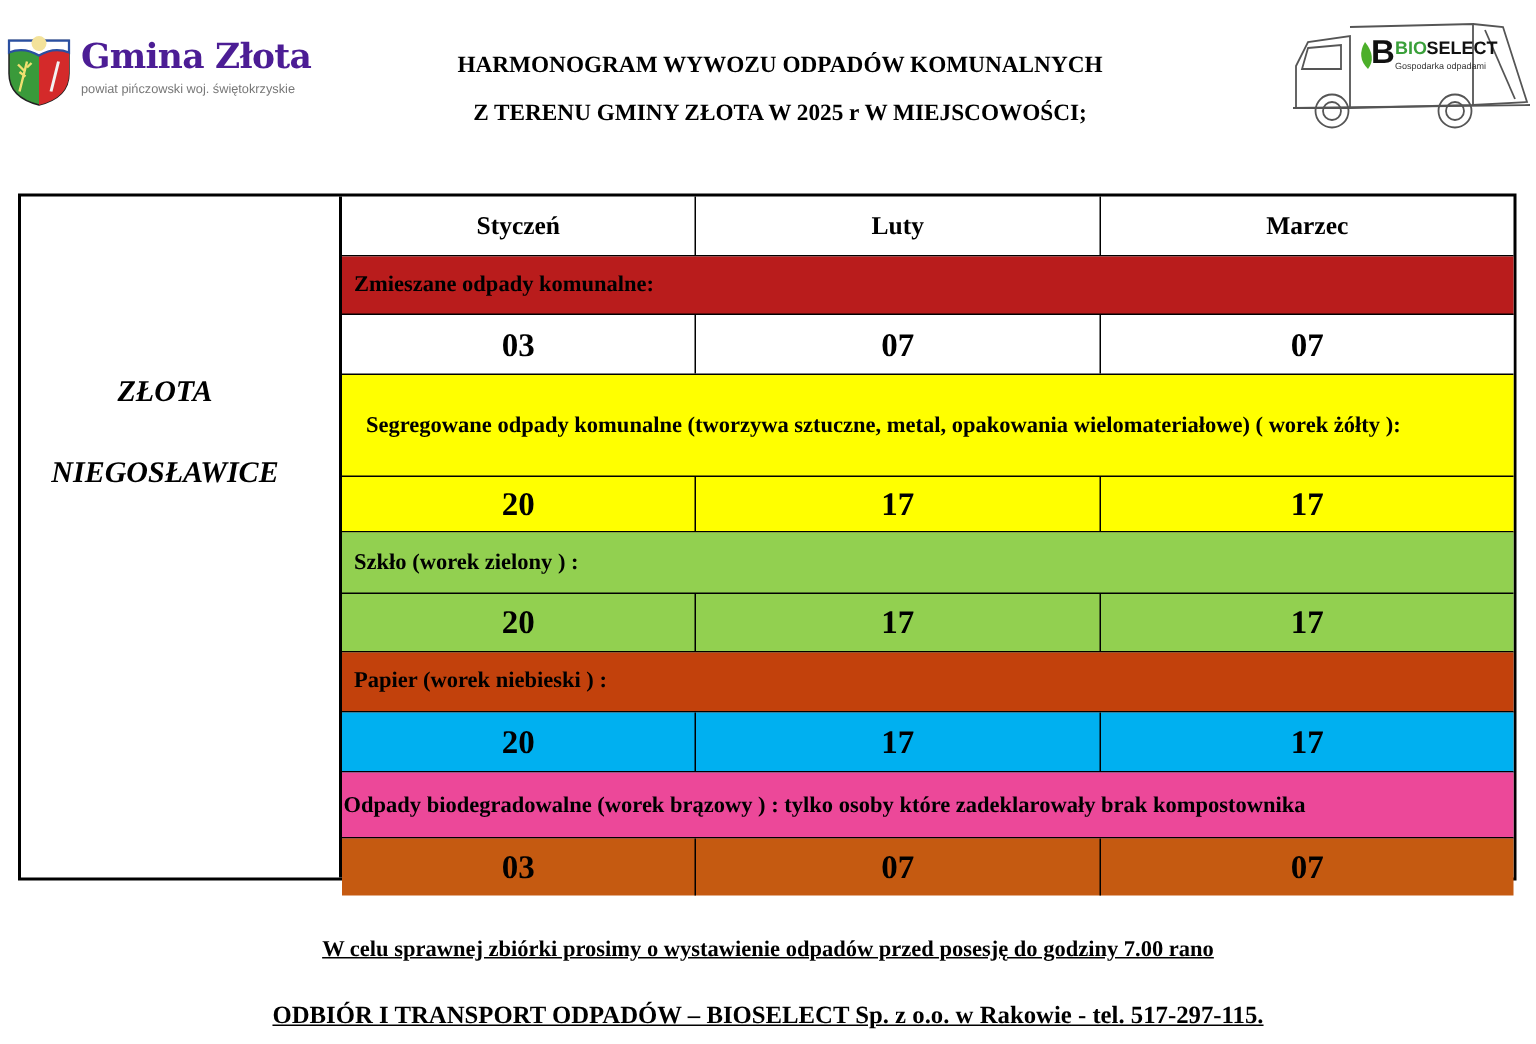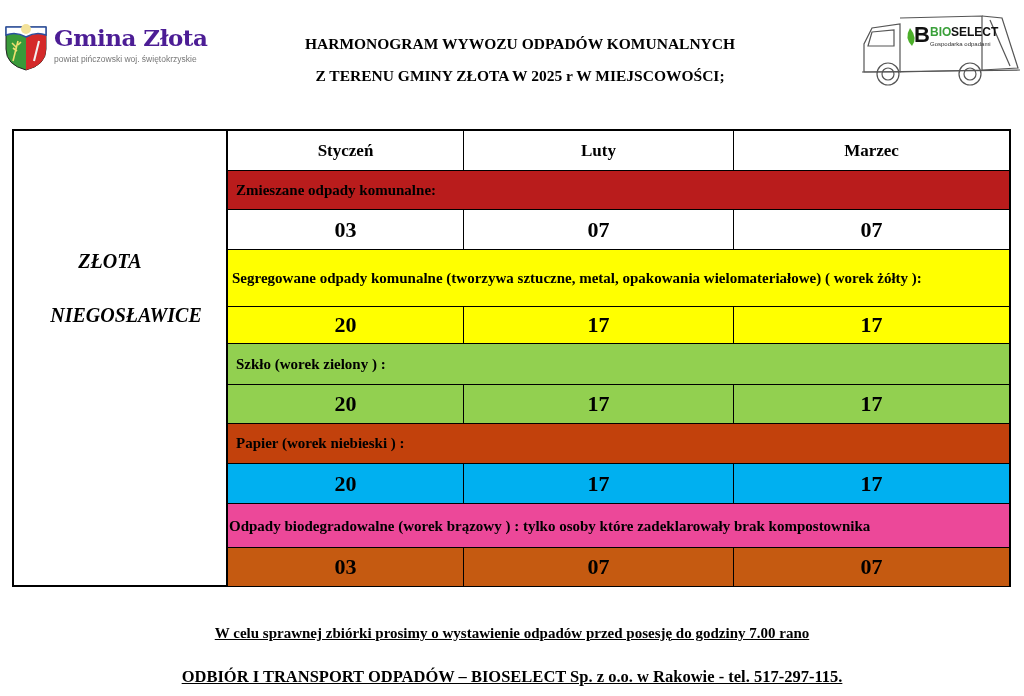--- a/index.html
+++ b/index.html
@@ -11,21 +11,21 @@
   .logo-sub { position: absolute; left: 50px; top: 36px; font-family: "Liberation Sans", sans-serif; font-size: 8.5px; color: #777; white-space: nowrap; }
 
   .title { position: absolute; left: 230px; top: 28px; width: 580px; text-align: center; font-weight: bold; font-size: 15.5px; line-height: 32px; white-space: nowrap; }
 
   .truck { position: absolute; left: 860px; top: 12px; width: 164px; height: 78px; }
 
   .schedule { position: absolute; left: 12px; top: 129px; width: 999px; height: 458px; border: 2px solid #000; box-sizing: border-box; }
   .place-col { position: absolute; left: 0; top: 0; width: 214px; height: 100%; border-right: 2px solid #000; box-sizing: border-box; }
   .place { position: absolute; left: 0; width: 192px; text-align: center; font-weight: bold; font-style: italic; font-size: 20px; }
   .place.p1 { top: 119px; }
-  .place.p2 { top: 173px; margin-left: 16px; }
+  .place.p2 { top: 173px; }
 
   .grid { position: absolute; left: 214px; top: 0; right: 0; }
   .row { display: flex; box-sizing: border-box; border-bottom: 1.5px solid #000; }
   .cell { flex: none; box-sizing: border-box; display: flex; align-items: center; justify-content: center; font-weight: bold; }
   .cell + .cell { border-left: 1.5px solid #000; }
   .c1 { width: 235px; } .c2 { width: 270px; } .c3 { flex: 1; }
   .hdr .cell { font-size: 17px; height: 39px; }
   .val .cell { font-size: 22px; }
   .lbl { box-sizing: border-box; border-bottom: 1.5px solid #000; font-weight: bold; font-size: 15px; padding: 0 8px; display: flex; align-items: center; }
   .row:last-child { border-bottom: none; }
@@ -87,21 +87,21 @@
       <div class="cell c3">Marzec</div>
     </div>
 
     <div class="lbl" style="height:39px;background:#b91c1c">Zmieszane odpady komunalne:</div>
     <div class="row val" style="background:#ffffff">
       <div class="cell c1" style="height:39px">03</div>
       <div class="cell c2" style="height:39px">07</div>
       <div class="cell c3" style="height:39px">07</div>
     </div>
 
-    <div class="lbl" style="height:57px;background:#ffff00;line-height:18px;padding-left:4px"> Segregowane odpady komunalne (tworzywa sztuczne, metal, opakowania wielomateriałowe) ( worek żółty ):</div>
+    <div class="lbl" style="height:68px;background:#ffff00;line-height:18px;padding-left:16px"> Segregowane odpady komunalne (tworzywa sztuczne, metal, opakowania wielomateriałowe) ( worek żółty ):</div>
     <div class="row val" style="background:#ffff00">
       <div class="cell c1" style="height:36px">20</div>
       <div class="cell c2" style="height:36px">17</div>
       <div class="cell c3" style="height:36px">17</div>
     </div>
 
     <div class="lbl" style="height:41px;background:#92d050">Szkło  (worek zielony ) :</div>
     <div class="row val" style="background:#92d050">
       <div class="cell c1" style="height:38px">20</div>
       <div class="cell c2" style="height:38px">17</div>

